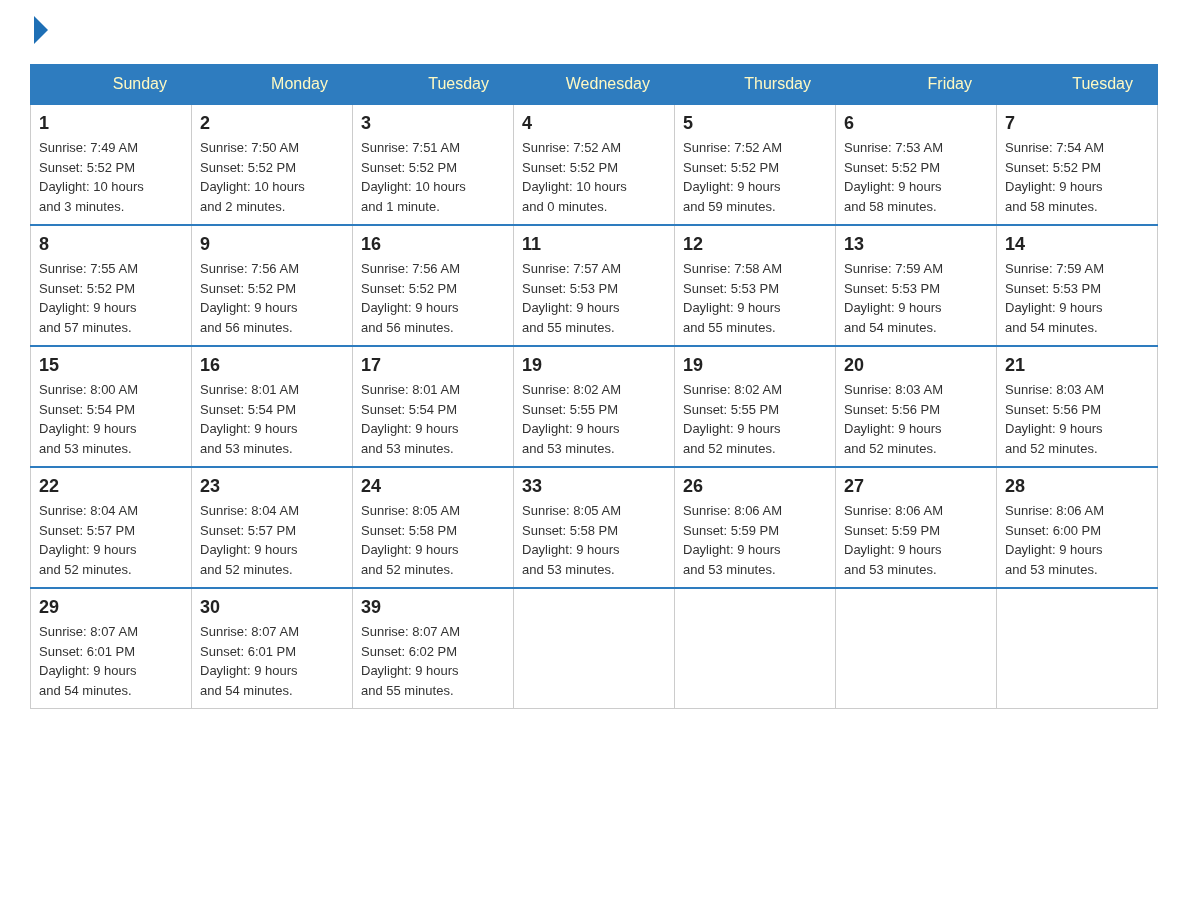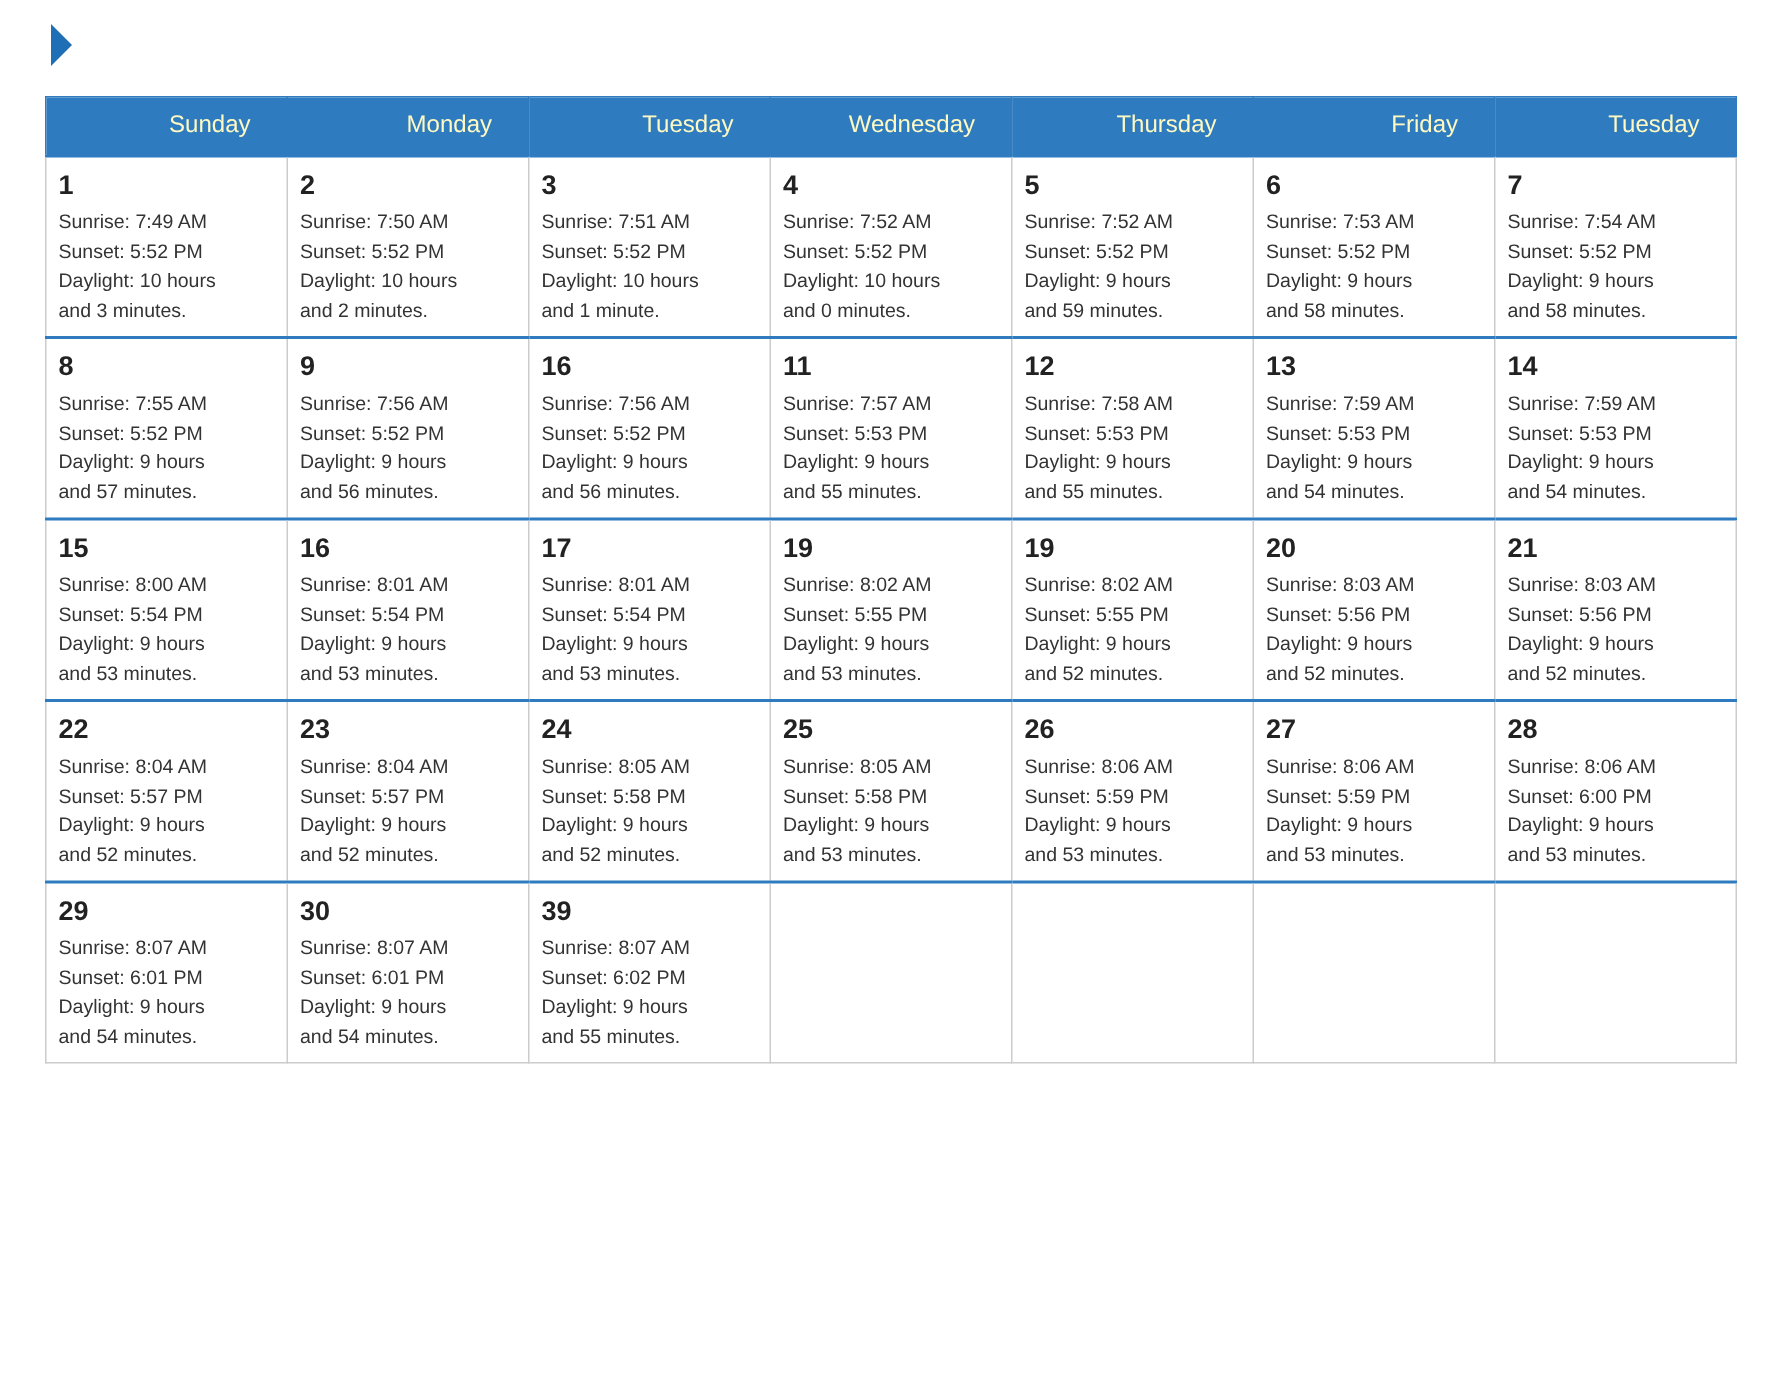--- a/index.html
+++ b/index.html
@@ -342,21 +342,21 @@
         <td>
         <span class="day-num">24</span>
         <div class="day-info">
           Sunrise: 8:05 AM<br>
           Sunset: 5:58 PM<br>
           Daylight: 9 hours<br>
           and 52 minutes.
         </div>
       </td>
         <td>
-        <span class="day-num">25</span>
+        <span class="day-num">33</span>
         <div class="day-info">
           Sunrise: 8:05 AM<br>
           Sunset: 5:58 PM<br>
           Daylight: 9 hours<br>
           and 53 minutes.
         </div>
       </td>
         <td>
         <span class="day-num">26</span>
         <div class="day-info">

